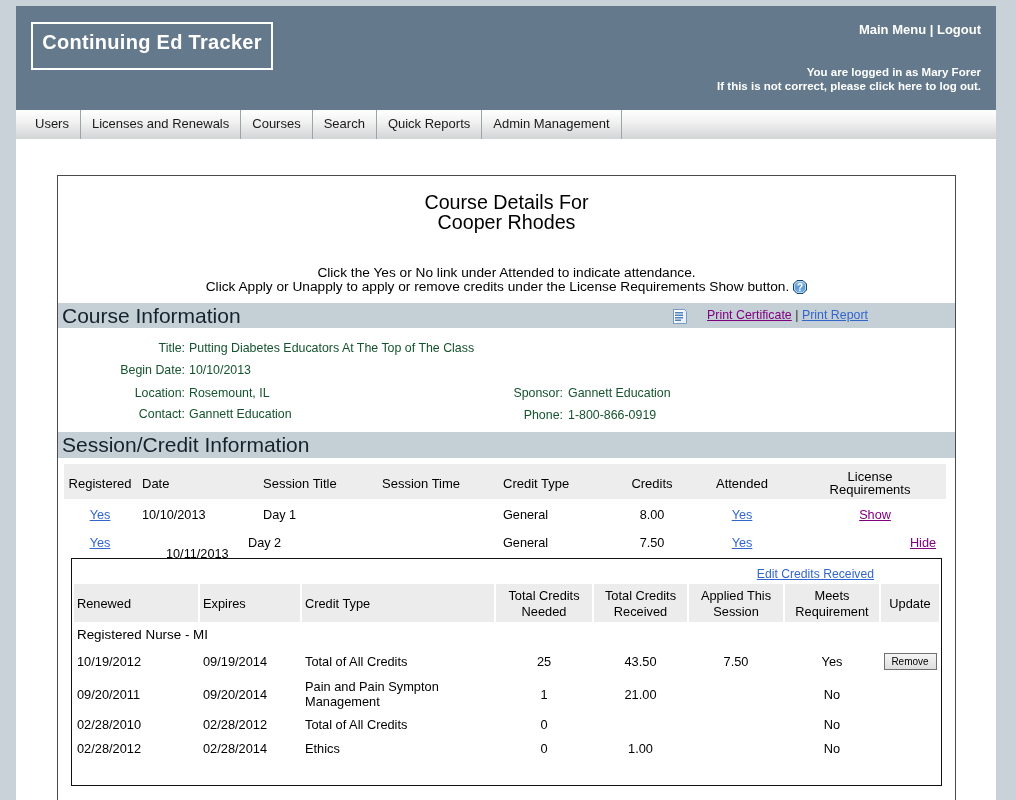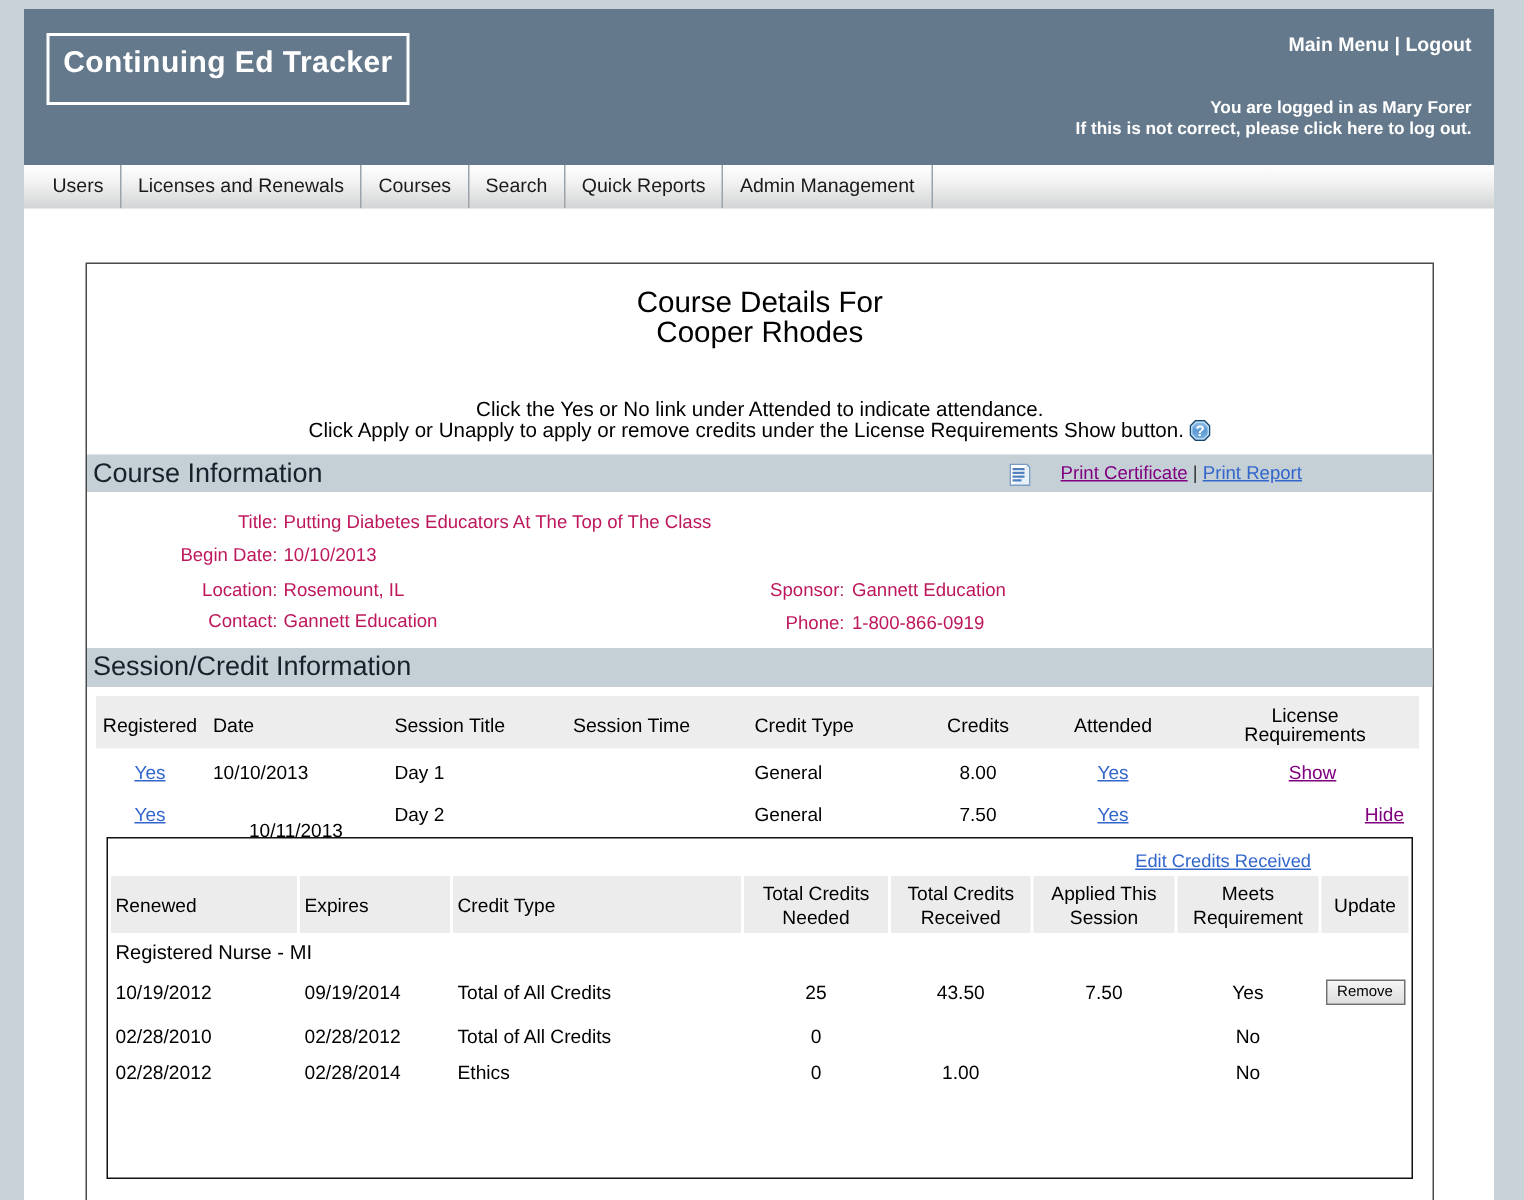--- a/index.html
+++ b/index.html
@@ -13,28 +13,28 @@
 .nav { position:absolute; left:16px; top:110px; width:980px; height:29px; background:linear-gradient(#ffffff 0%, #f2f2f2 40%, #d2d4d5 100%); font-size:13px; color:#1a1a1a; white-space:nowrap; }
 .nav span { display:inline-block; line-height:27px; padding:0 11px; border-right:1px solid #9aa4aa; height:29px; }
 .nav span:first-child { padding-left:19px; }
 .content { position:absolute; left:16px; top:139px; width:980px; height:661px; background:#fff; }
 .box { position:absolute; left:57px; top:175px; width:899px; height:650px; border:1px solid #4a4a4a; background:#fff; }
 .ttl { position:absolute; top:16px; left:0; width:897px; text-align:center; font-size:19.7px; line-height:20px; color:#000; }
 .ruh { position:absolute; top:59px; left:0; width:897px; text-align:center; font-size:12.4px; }
 .ruh a { color:#800080; }
 .instr { position:absolute; top:90px; left:0; width:897px; text-align:center; font-size:13.7px; line-height:14px; color:#000; }
 .help { display:inline-block; vertical-align:-3px; margin-left:4px; }
-.bar { position:absolute; left:0; width:897px; height:25px; background:#c4cfd6; color:#15222b; font-size:18px; line-height:25px; padding-left:4px; }
+.bar { position:absolute; left:0; width:897px; height:25px; background:#c4cfd6; color:#15222b; font-size:21px; line-height:25px; padding-left:4px; }
 .bar1 { top:127px; }
 .bar2 { top:256px; height:26px; }
 .printlinks { position:absolute; top:131px; right:87px; font-size:12.4px; line-height:17px; color:#333; }
 .printlinks a.pc { color:#800080; }
 .printlinks a.pr { color:#3366cc; }
 .dicon { position:absolute; top:133px; left:615px; }
-.fl { position:absolute; font-size:12.4px; color:#be185d; }
+.fl { position:absolute; font-size:12.4px; color:#14532d; }
 .flab { text-align:right; left:0; width:127px; }
 .fval { left:131px; }
 .flab2 { text-align:right; left:380px; width:125px; }
 .fval2 { left:510px; }
 .sthead { position:absolute; left:6px; top:288px; width:882px; height:35px; background:#ededed; }
 .sh { position:absolute; font-size:13px; color:#000; }
 .sd { position:absolute; font-size:12.7px; color:#000; }
 .c { text-align:center; }
 a.blue { color:#3366cc; }
 a.purp { color:#800080;margin-left:10px; }
@@ -113,21 +113,21 @@
   <div class="sd c" style="top:332px; left:6px; width:72px;"><a class="blue" href="#">Yes</a></div>
   <div class="sd" style="top:332px; left:84px;">10/10/2013</div>
   <div class="sd" style="top:332px; left:205px;">Day 1</div>
   <div class="sd" style="top:332px; left:445px;">General</div>
   <div class="sd c" style="top:332px; left:570px; width:48px;">8.00</div>
   <div class="sd c" style="top:332px; left:619px; width:130px;"><a class="blue" href="#">Yes</a></div>
   <div class="sd c" style="top:332px; left:746px; width:132px;"><a class="purp" href="#">Show</a></div>
 
   <div class="sd c" style="top:360px; left:6px; width:72px;"><a class="blue" href="#">Yes</a></div>
   <div class="sd" style="top:371px; left:84px;margin-left:24px;">10/11/2013</div>
-  <div class="sd" style="top:360px; left:205px;">Day 2</div>
+  <div class="sd" style="top:360px; left:190px;">Day 2</div>
   <div class="sd" style="top:360px; left:445px;">General</div>
   <div class="sd c" style="top:360px; left:570px; width:48px;">7.50</div>
   <div class="sd c" style="top:360px; left:619px; width:130px;"><a class="blue" href="#">Yes</a></div>
   <div class="sd c" style="top:360px; left:746px; width:132px;text-align:right;"><a class="purp" href="#">Hide</a></div>
 
   <div class="nbox">
     <div class="editrow"><a href="#">Edit Credits Received</a></div>
     <table class="ntab">
       <colgroup>
           <col style="width:124px">
@@ -156,20 +156,30 @@
       <tr style="height:30px;">
             <td class="l">10/19/2012</td>
             <td class="l">09/19/2014</td>
             <td class="l">Total of All Credits</td>
             <td>25</td>
             <td>43.50</td>
             <td>7.50</td>
             <td>Yes</td>
             <td><button class="rmv">Remove</button></td>
           </tr>
+      <tr style="height:32px;">
+            <td class="l">09/20/2011</td>
+            <td class="l">09/20/2014</td>
+            <td class="l">Pain and Pain Sympton<br>Management</td>
+            <td>1</td>
+            <td>21.00</td>
+            <td></td>
+            <td>No</td>
+            <td></td>
+          </tr>
       <tr style="height:24px;">
             <td class="l">02/28/2010</td>
             <td class="l">02/28/2012</td>
             <td class="l">Total of All Credits</td>
             <td>0</td>
             <td></td>
             <td></td>
             <td>No</td>
             <td></td>
           </tr>

